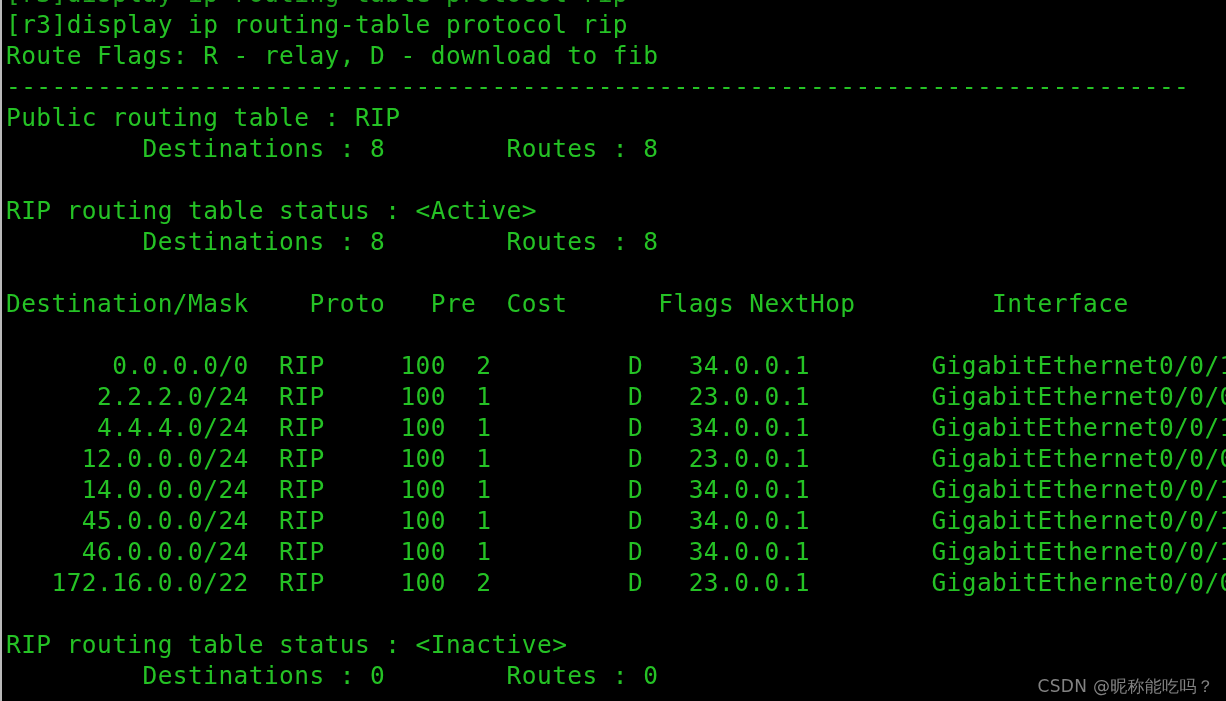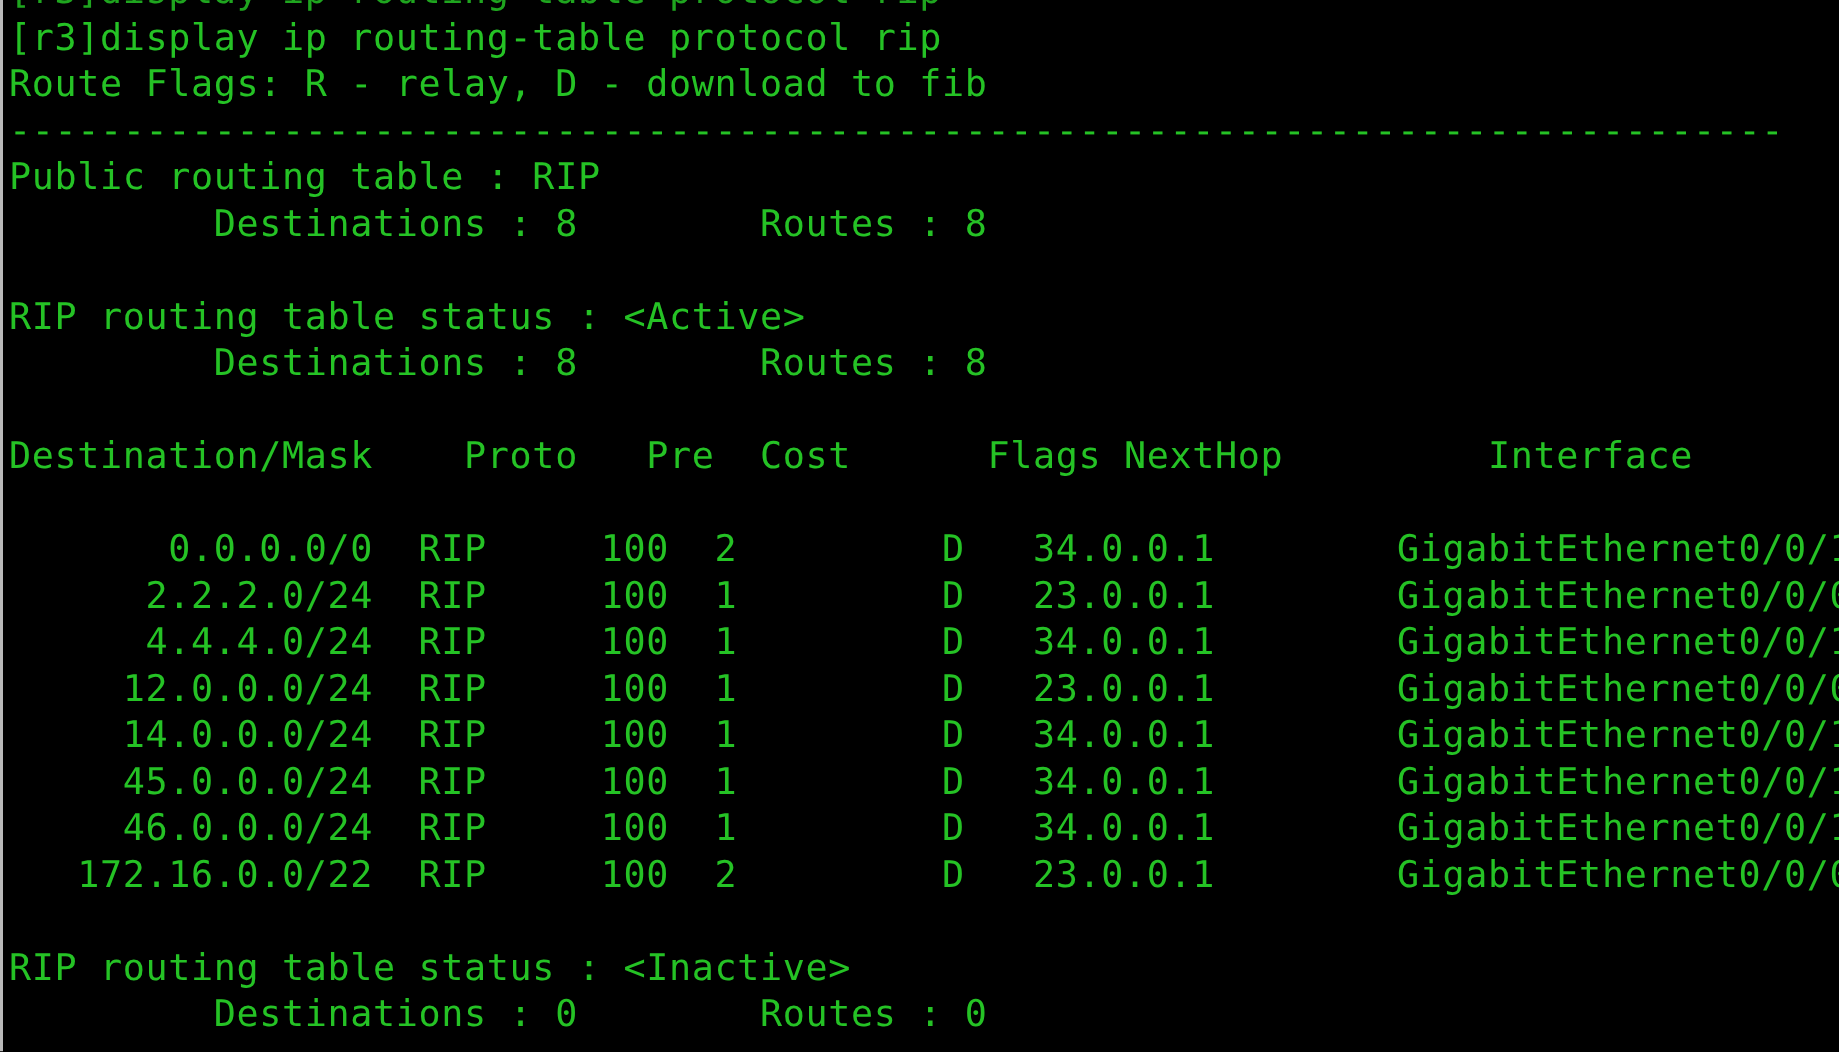--- a/index.html
+++ b/index.html
@@ -98,13 +98,14 @@
     <pre class="tline">     45.0.0.0/24  RIP     100  1         D   34.0.0.1        GigabitEthernet0/0/1</pre>
     <pre class="tline">     46.0.0.0/24  RIP     100  1         D   34.0.0.1        GigabitEthernet0/0/1</pre>
     <pre class="tline">   172.16.0.0/22  RIP     100  2         D   23.0.0.1        GigabitEthernet0/0/0</pre>
 
     <div class="blank"></div>
     <pre class="tline">RIP routing table status : &lt;Inactive&gt;</pre>
     <pre class="tline">         Destinations : 0        Routes : 0</pre>
 
   </div>
 
+  <div class="watermark">CSDN @昵称能吃吗？</div>
 </div>
 
 </body></html>

